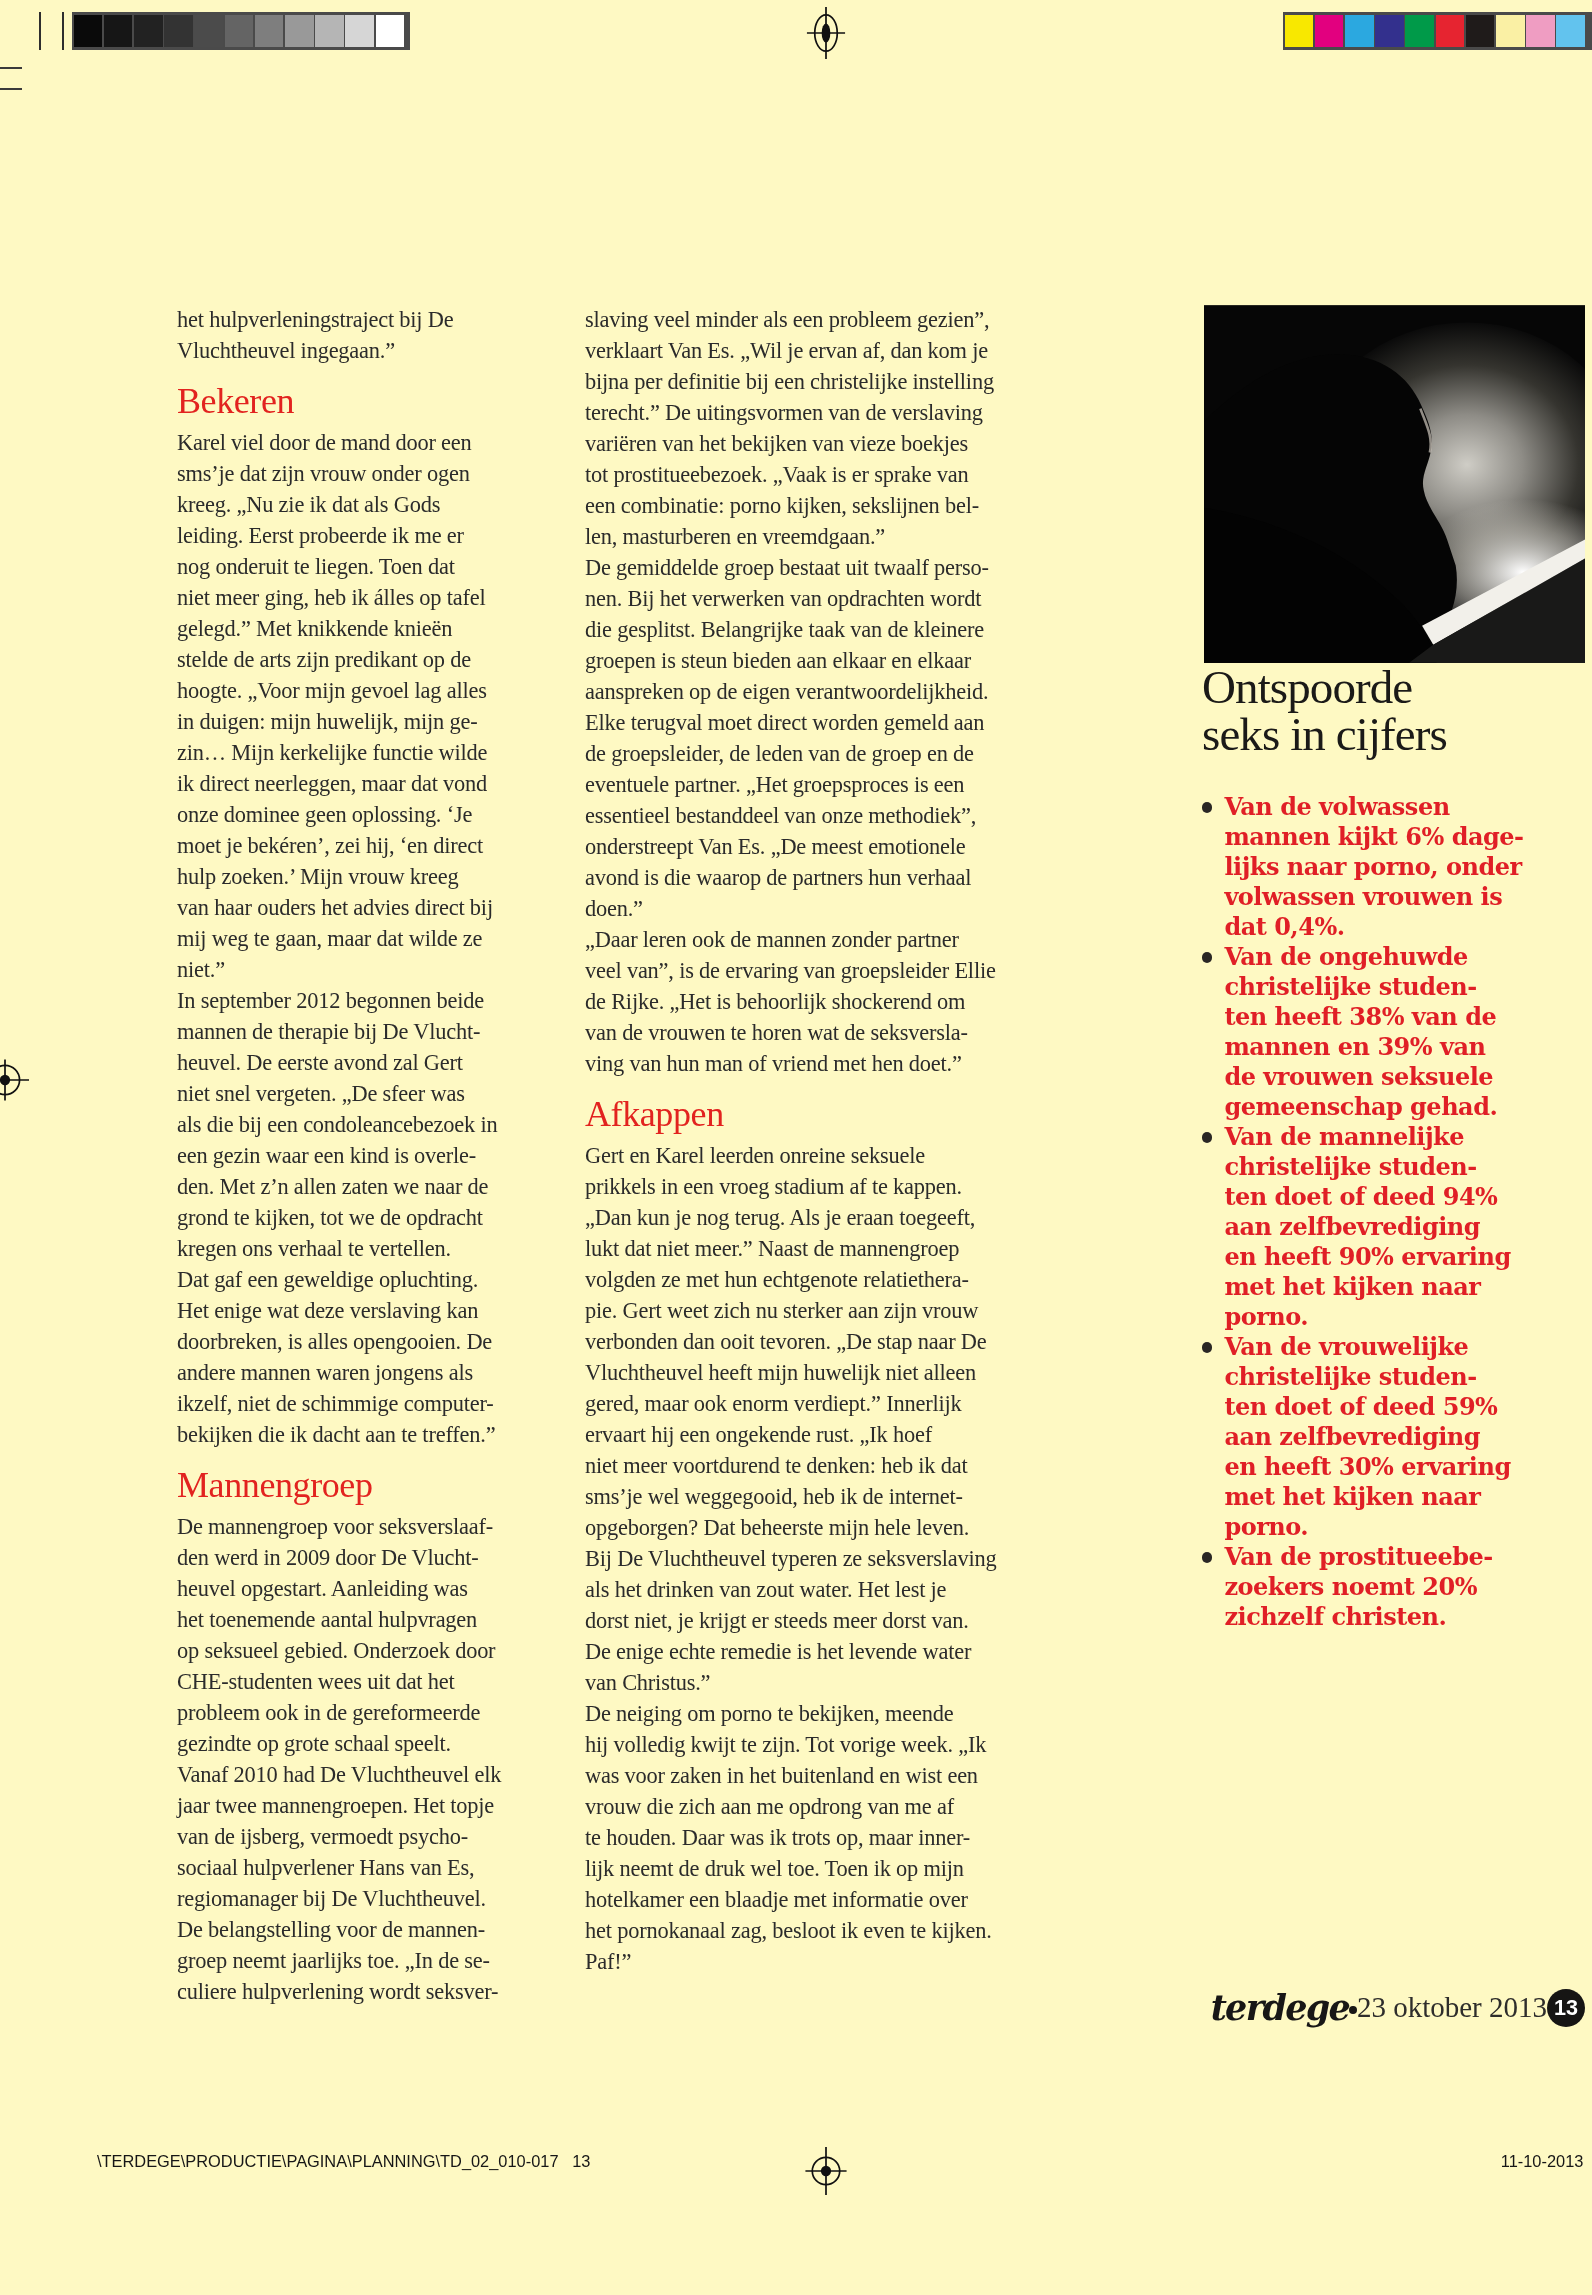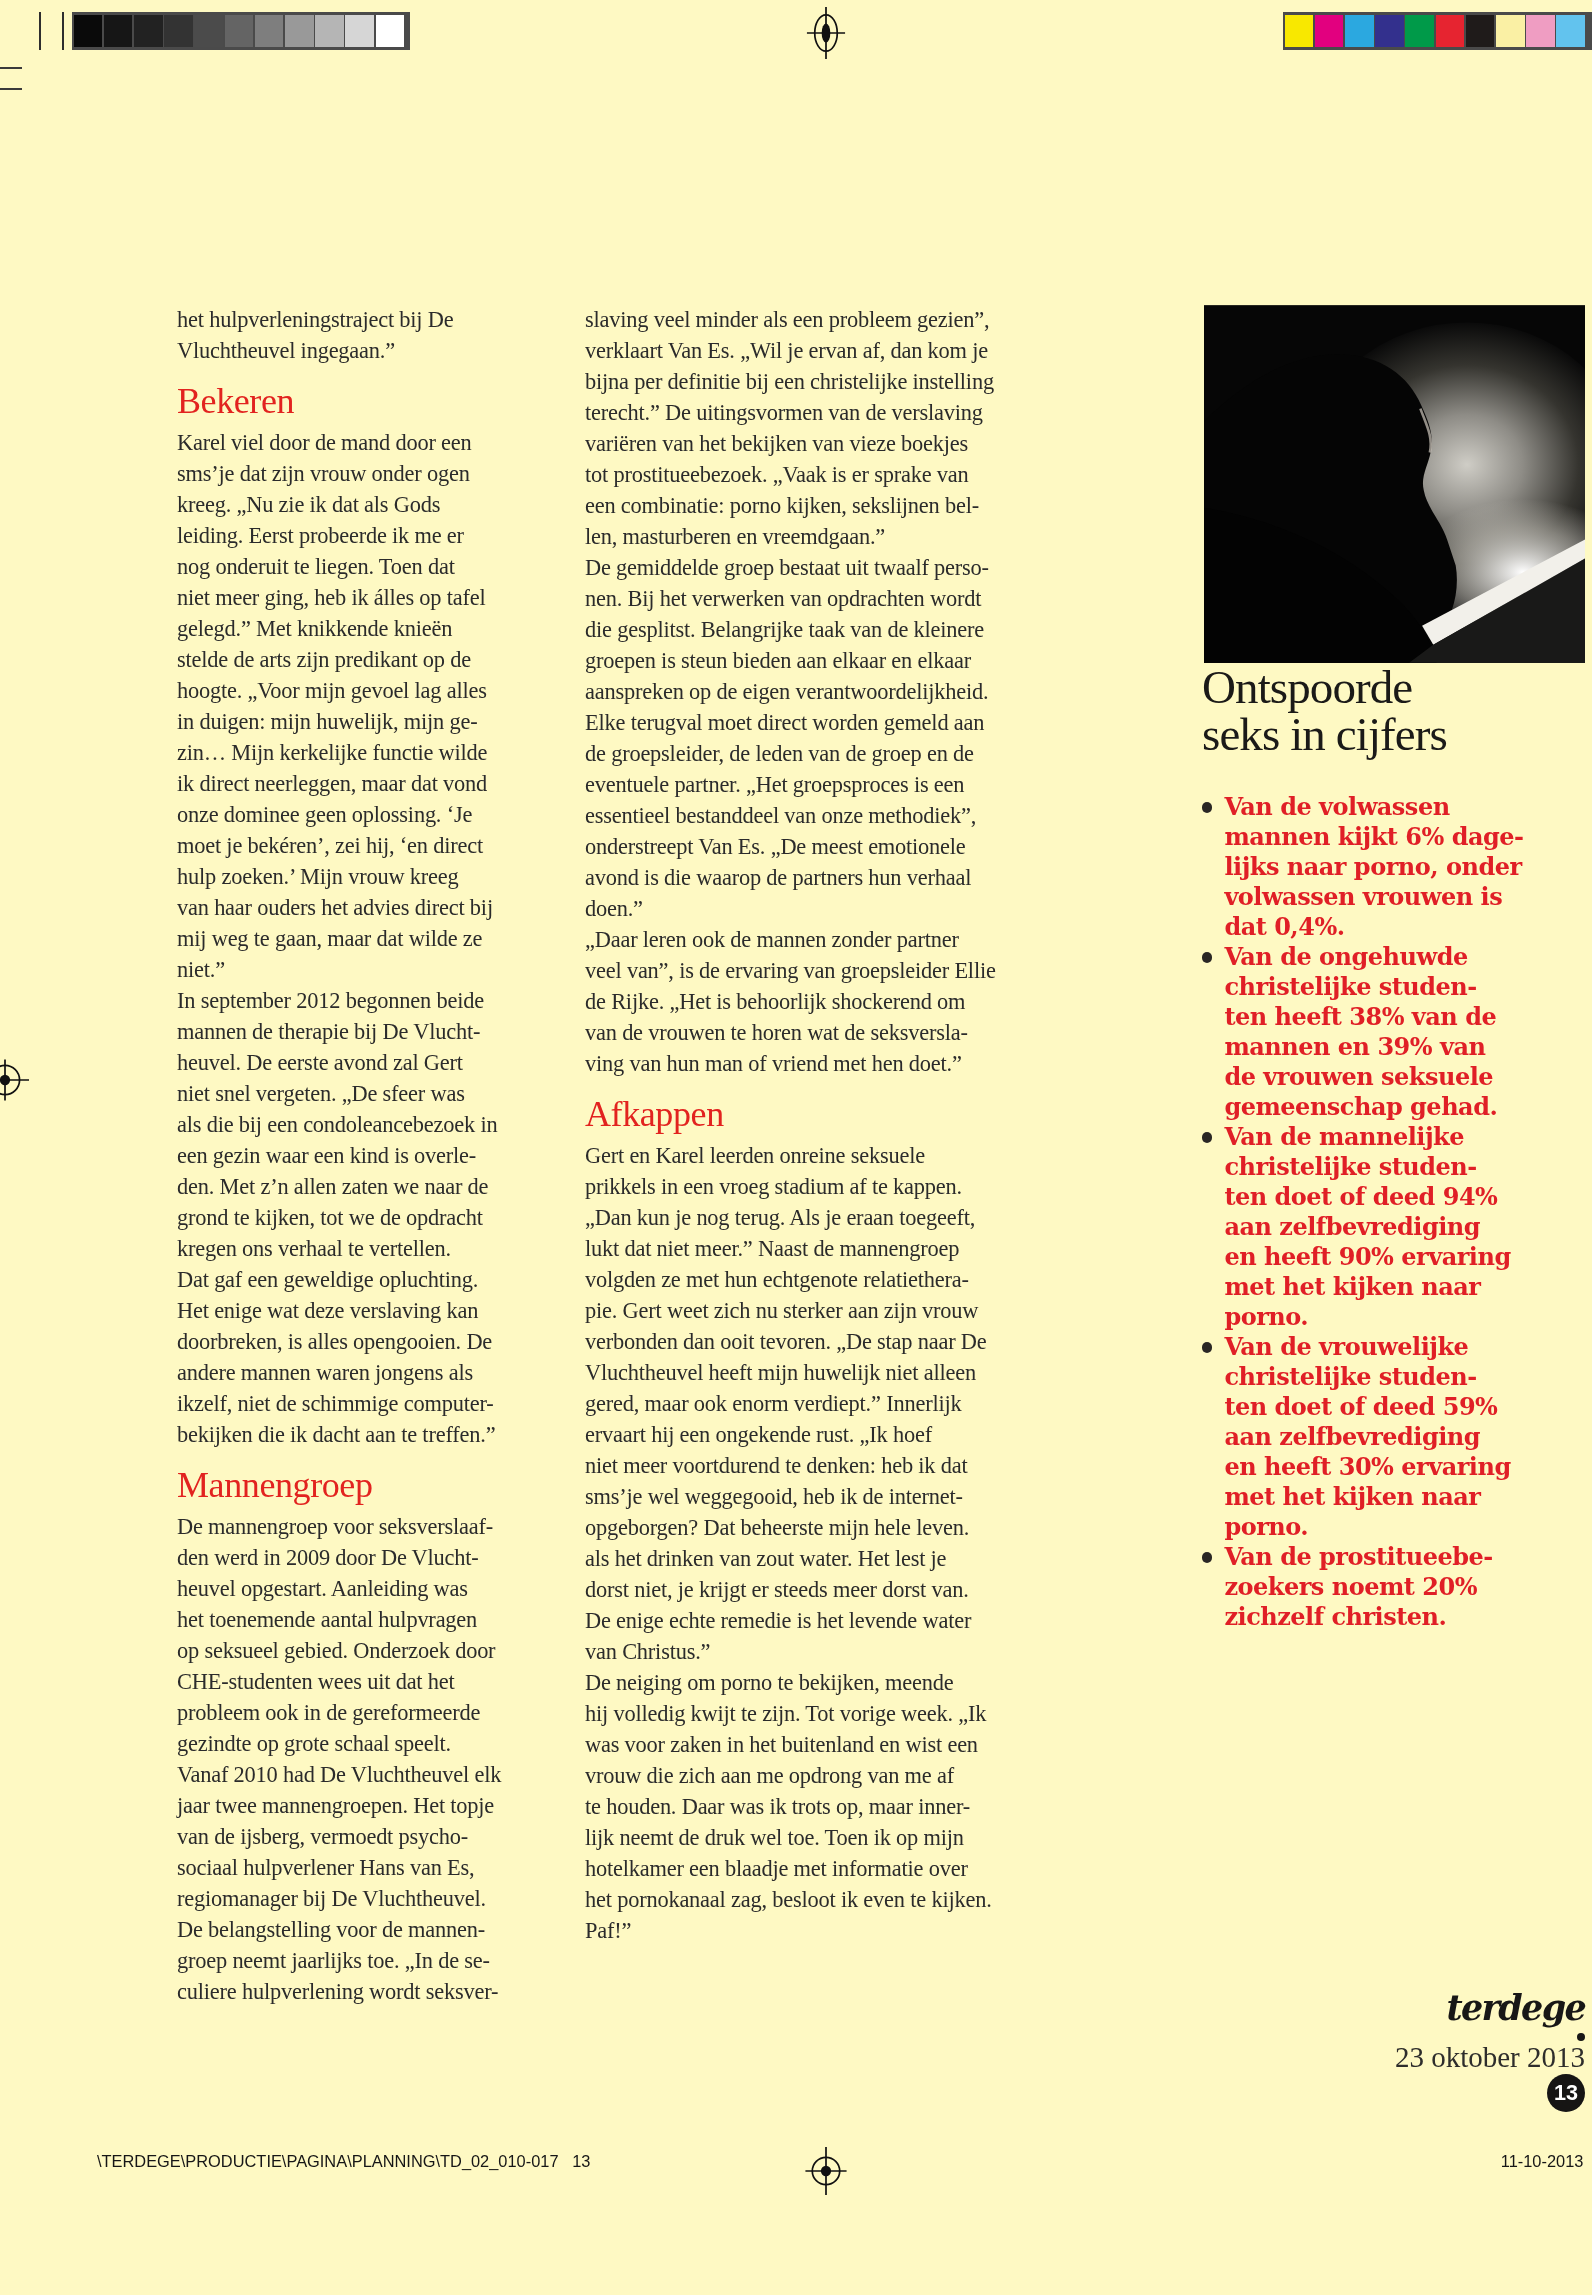--- a/index.html
+++ b/index.html
@@ -34,21 +34,21 @@
               letter-spacing:-0.9px;color:#1b1a18;}
   .bullets{position:absolute;left:1202px;top:792px;width:390px;}
   .bullet-item{display:flex;}
   .bullet-item .dot{flex:none;width:10.4px;height:10.4px;border-radius:50%;
                     background:#2a2724;margin:10.4px 12px 0 0;}
   .bline{white-space:nowrap;height:30px;line-height:30px;font-size:24px;
          font-family:"DejaVu Serif",serif;font-weight:bold;letter-spacing:-0.5px;
          color:#e01f26;}
 
   
-  .footer{position:absolute;top:1987px;right:7px;display:flex;align-items:flex-end;gap:0;flex-direction:column;}
+  .footer{position:absolute;top:1987px;right:7px;display:flex;align-items:center;gap:0;}
   .logo{font-family:"DejaVu Serif",serif;font-style:italic;font-weight:bold;
         font-size:35px;letter-spacing:-1.7px;color:#181716;}
   .fdot{width:7.8px;height:7.8px;border-radius:50%;background:#181716;margin-top:5.2px;}
   .fdate{font-size:29px;color:#2e2d2b;}
   .pagenum{width:38px;height:38px;border-radius:50%;background:#161514;color:#ffffff;
            display:flex;align-items:center;justify-content:center;
            font-family:"Liberation Sans",sans-serif;font-weight:bold;font-size:21.6px;}
 
   
   .slug{position:absolute;top:2152px;font-family:"Liberation Sans",sans-serif;
@@ -192,20 +192,21 @@
       <div class="tline">lukt dat niet meer.”  Naast de mannengroep</div>
       <div class="tline">volgden ze met hun echtgenote relatiethera-</div>
       <div class="tline">pie. Gert weet zich nu sterker aan zijn vrouw</div>
       <div class="tline">verbonden dan ooit tevoren.  „De stap naar De</div>
       <div class="tline">Vluchtheuvel heeft mijn huwelijk niet alleen</div>
       <div class="tline">gered, maar ook enorm verdiept.”  Innerlijk</div>
       <div class="tline">ervaart hij een ongekende rust.  „Ik hoef</div>
       <div class="tline">niet meer voortdurend te denken: heb ik dat</div>
       <div class="tline">sms’je wel weggegooid, heb ik de internet-</div>
       <div class="tline">opgeborgen? Dat beheerste mijn hele leven.</div>
+      <div class="tline">Bij De Vluchtheuvel typeren ze seksverslaving</div>
       <div class="tline">als het drinken van zout water. Het lest je</div>
       <div class="tline">dorst niet, je krijgt er steeds meer dorst van.</div>
       <div class="tline">De enige echte remedie is het levende water</div>
       <div class="tline">van Christus.”</div>
       <div class="tline">De neiging om porno te bekijken, meende</div>
       <div class="tline">hij volledig kwijt te zijn. Tot vorige week.  „Ik</div>
       <div class="tline">was voor zaken in het buitenland en wist een</div>
       <div class="tline">vrouw die zich aan me opdrong van me af</div>
       <div class="tline">te houden. Daar was ik trots op, maar inner-</div>
       <div class="tline">lijk neemt de druk wel toe. Toen ik op mijn</div>

